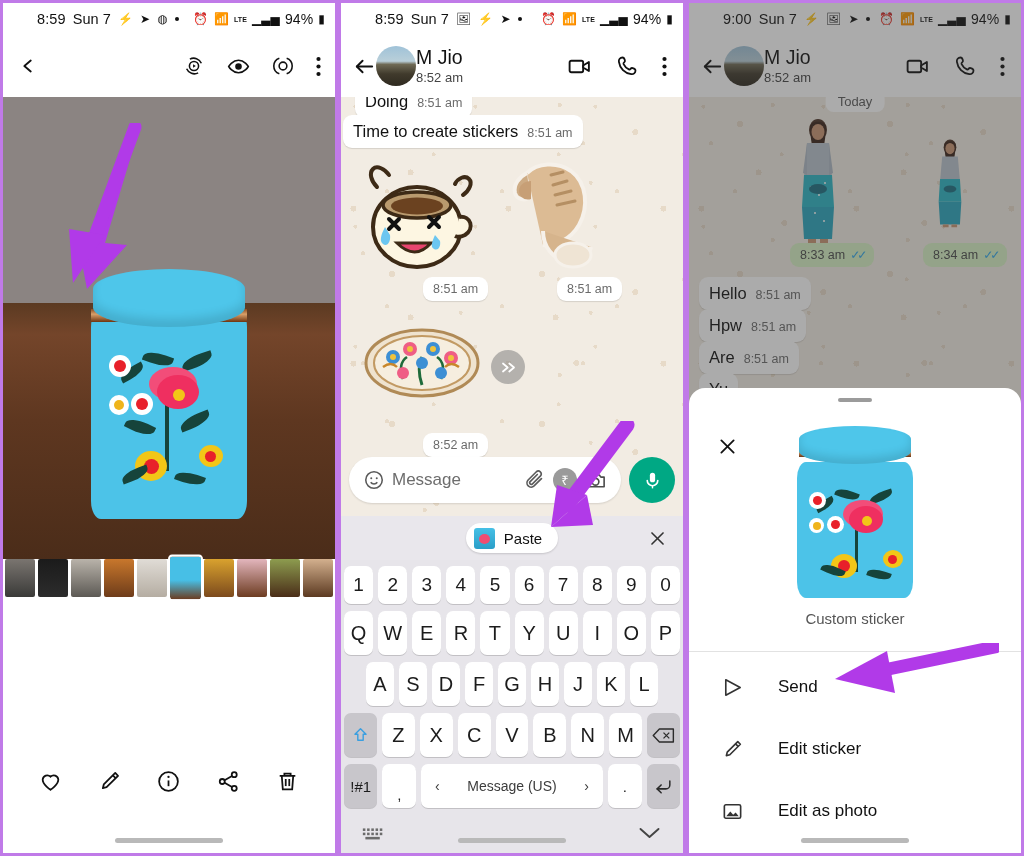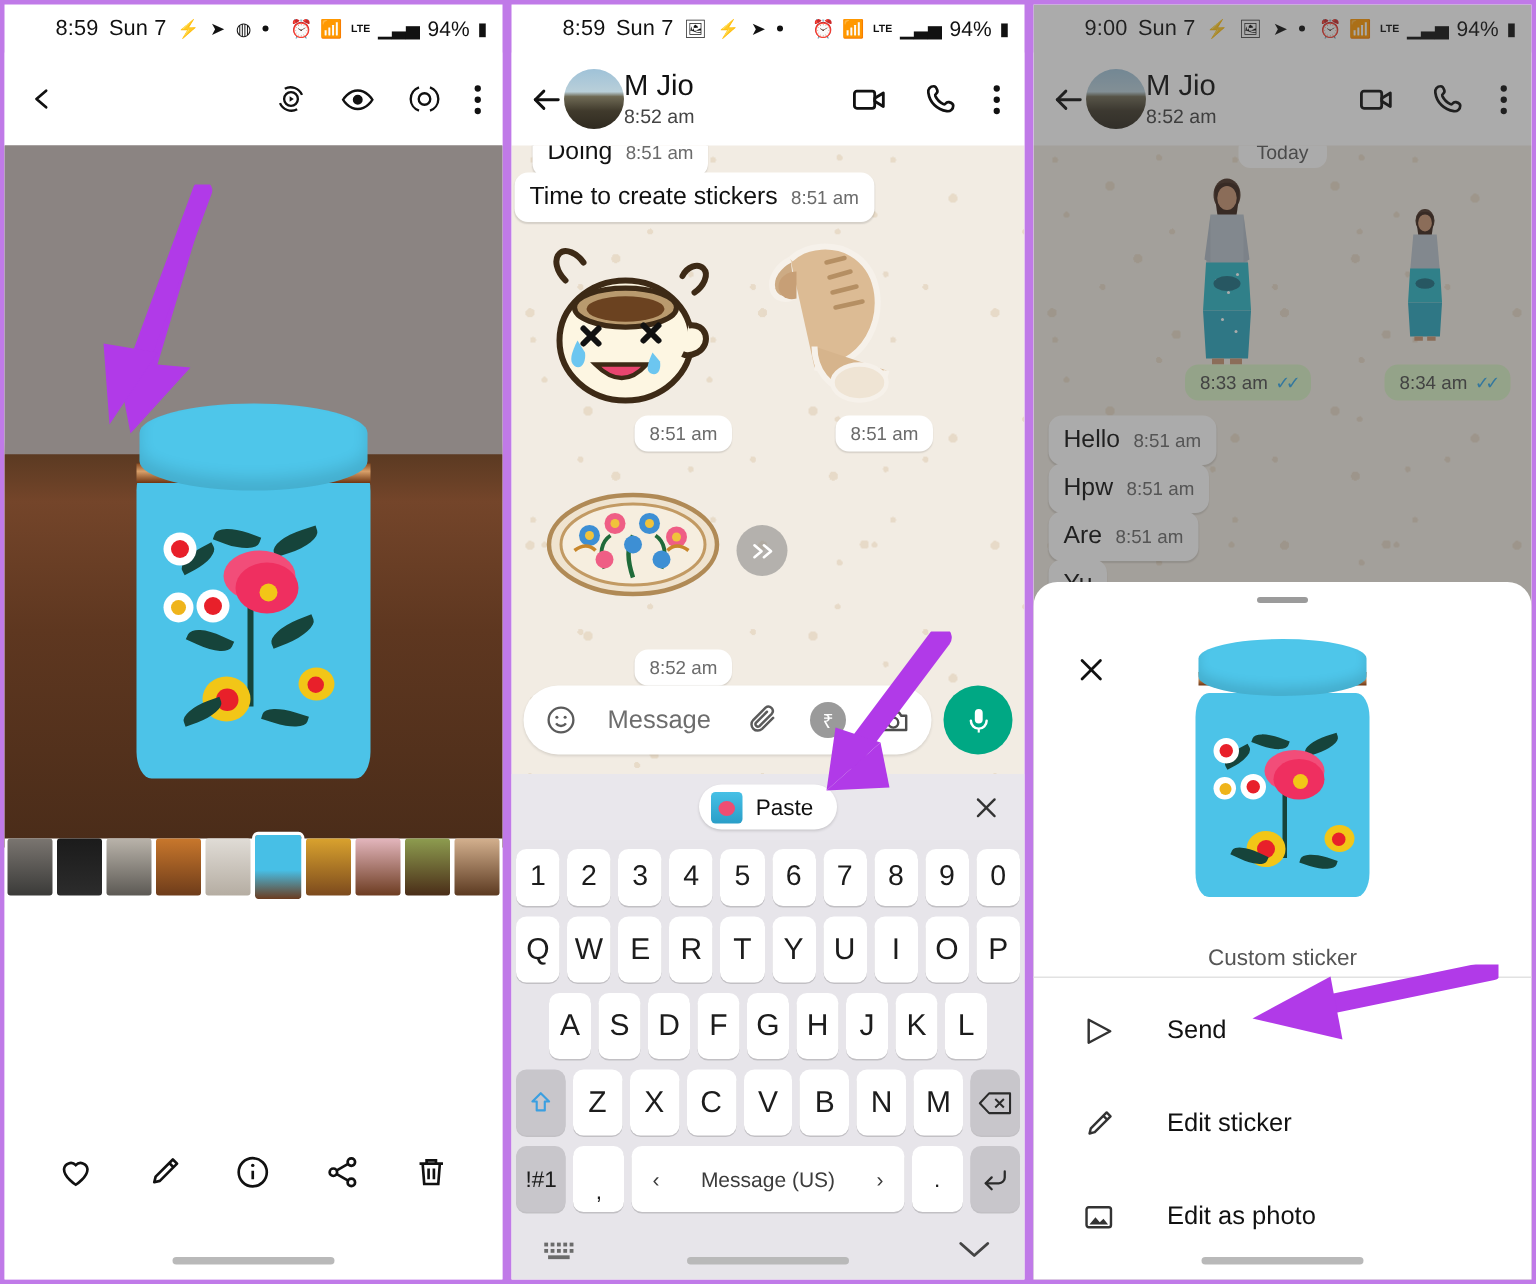--- a/index.html
+++ b/index.html
@@ -107,21 +107,21 @@
          background:rgba(130,130,130,.55); display:flex; align-items:center; justify-content:center; color:#fff; }
 
   .sticker { position:absolute; }
   .datechip { position:absolute; left:50%; transform:translateX(-50%);
               background:#fff; border-radius:8px; padding:3px 12px; font-size:13px; color:#5a5a5a; }
 
   
   .inputrow { position:absolute; left:0; right:0; bottom:0; height:72px; display:flex;
               align-items:center; padding:0 8px; gap:8px; }
   .inputpill { flex:1; height:46px; background:#fff; border-radius:24px; display:flex;
-               align-items:center; padding:0 14px; gap:20px; box-shadow:0 1px 2px rgba(0,0,0,.12); }
+               align-items:center; padding:0 14px; gap:7px; box-shadow:0 1px 2px rgba(0,0,0,.12); }
   .inputpill .ph { font-size:17px; color:#6d6d6d; flex:1; }
   .micbtn { width:46px; height:46px; border-radius:50%; background:#00a884;
             display:flex; align-items:center; justify-content:center; flex:none; }
   .rupee { width:24px;height:24px;border-radius:50%;background:#9a9a9a;color:#fff;
            font-size:13px;display:flex;align-items:center;justify-content:center; }
 
   .pasterow { position:absolute; left:0; right:0; bottom:0; height:44px; background:#e9e7ec;
               display:flex; align-items:center; justify-content:center; }
   .pastechip { background:#fff; border-radius:18px; height:30px; display:flex; align-items:center;
                gap:9px; padding:0 16px 0 8px; box-shadow:0 1px 2px rgba(0,0,0,.15); }
@@ -148,21 +148,21 @@
 
   
   .dim { position:absolute; inset:0; background:rgba(55,55,55,.42); z-index:4; }
   .sheet { position:absolute; left:0; right:0; bottom:0; height:465px; background:#fff;
            border-radius:16px 16px 0 0; z-index:5; }
   .sheet-grab { position:absolute; left:50%; transform:translateX(-50%); top:10px;
                 width:34px; height:4px; border-radius:3px; background:#9b9b9b; }
   .sheet-close { position:absolute; left:28px; top:48px; font-size:22px; color:#111; }
   .sheet-img { position:absolute; left:50%; transform:translateX(-50%); top:38px; width:128px; height:172px; }
   .sheet-cap { position:absolute; left:0; right:0; top:222px; text-align:center;
-               font-size:15px; color:#555;margin-top:20px; }
+               font-size:15px; color:#555; }
   .sheet-div { position:absolute; left:0; right:0; top:263px; height:1px; background:#e2e2e2; }
   .sheet-item { position:absolute; left:0; right:0; height:62px; display:flex; align-items:center;
                 padding-left:32px; gap:34px; }
   .sheet-item .lbl { font-size:17px; color:#111; }
 </style>
 </head>
 <body>
 
 <div class="stage">
 

